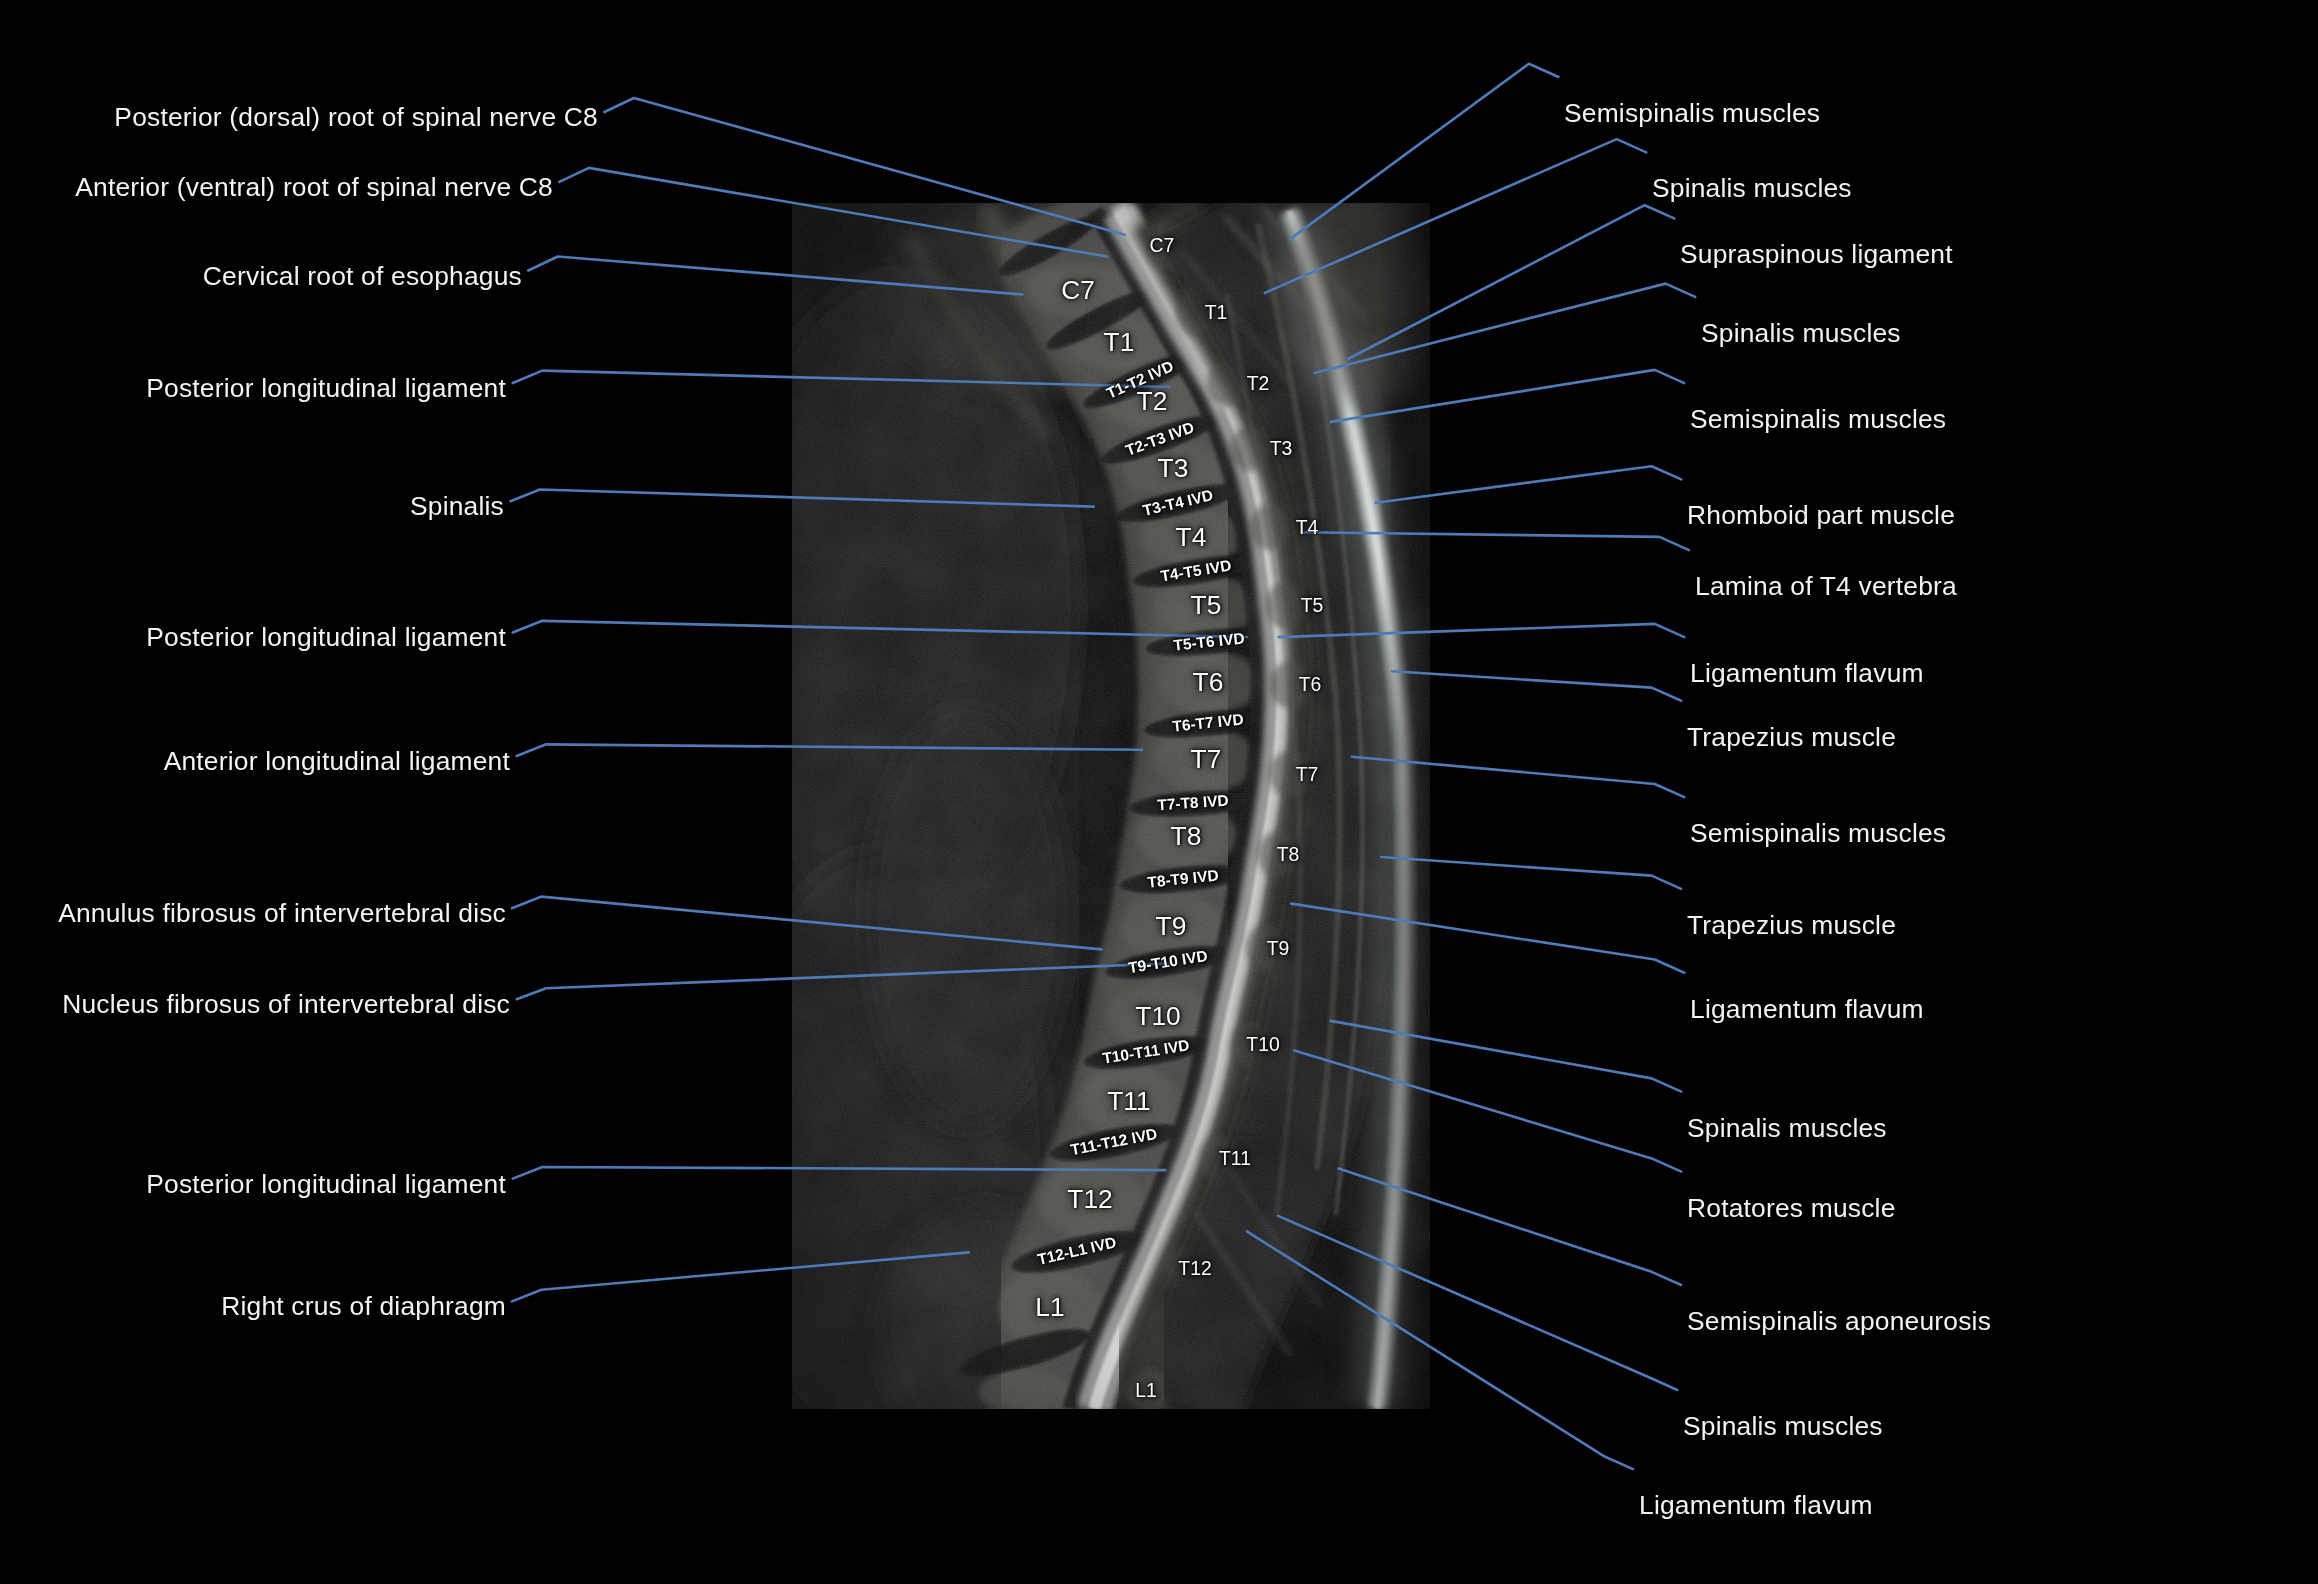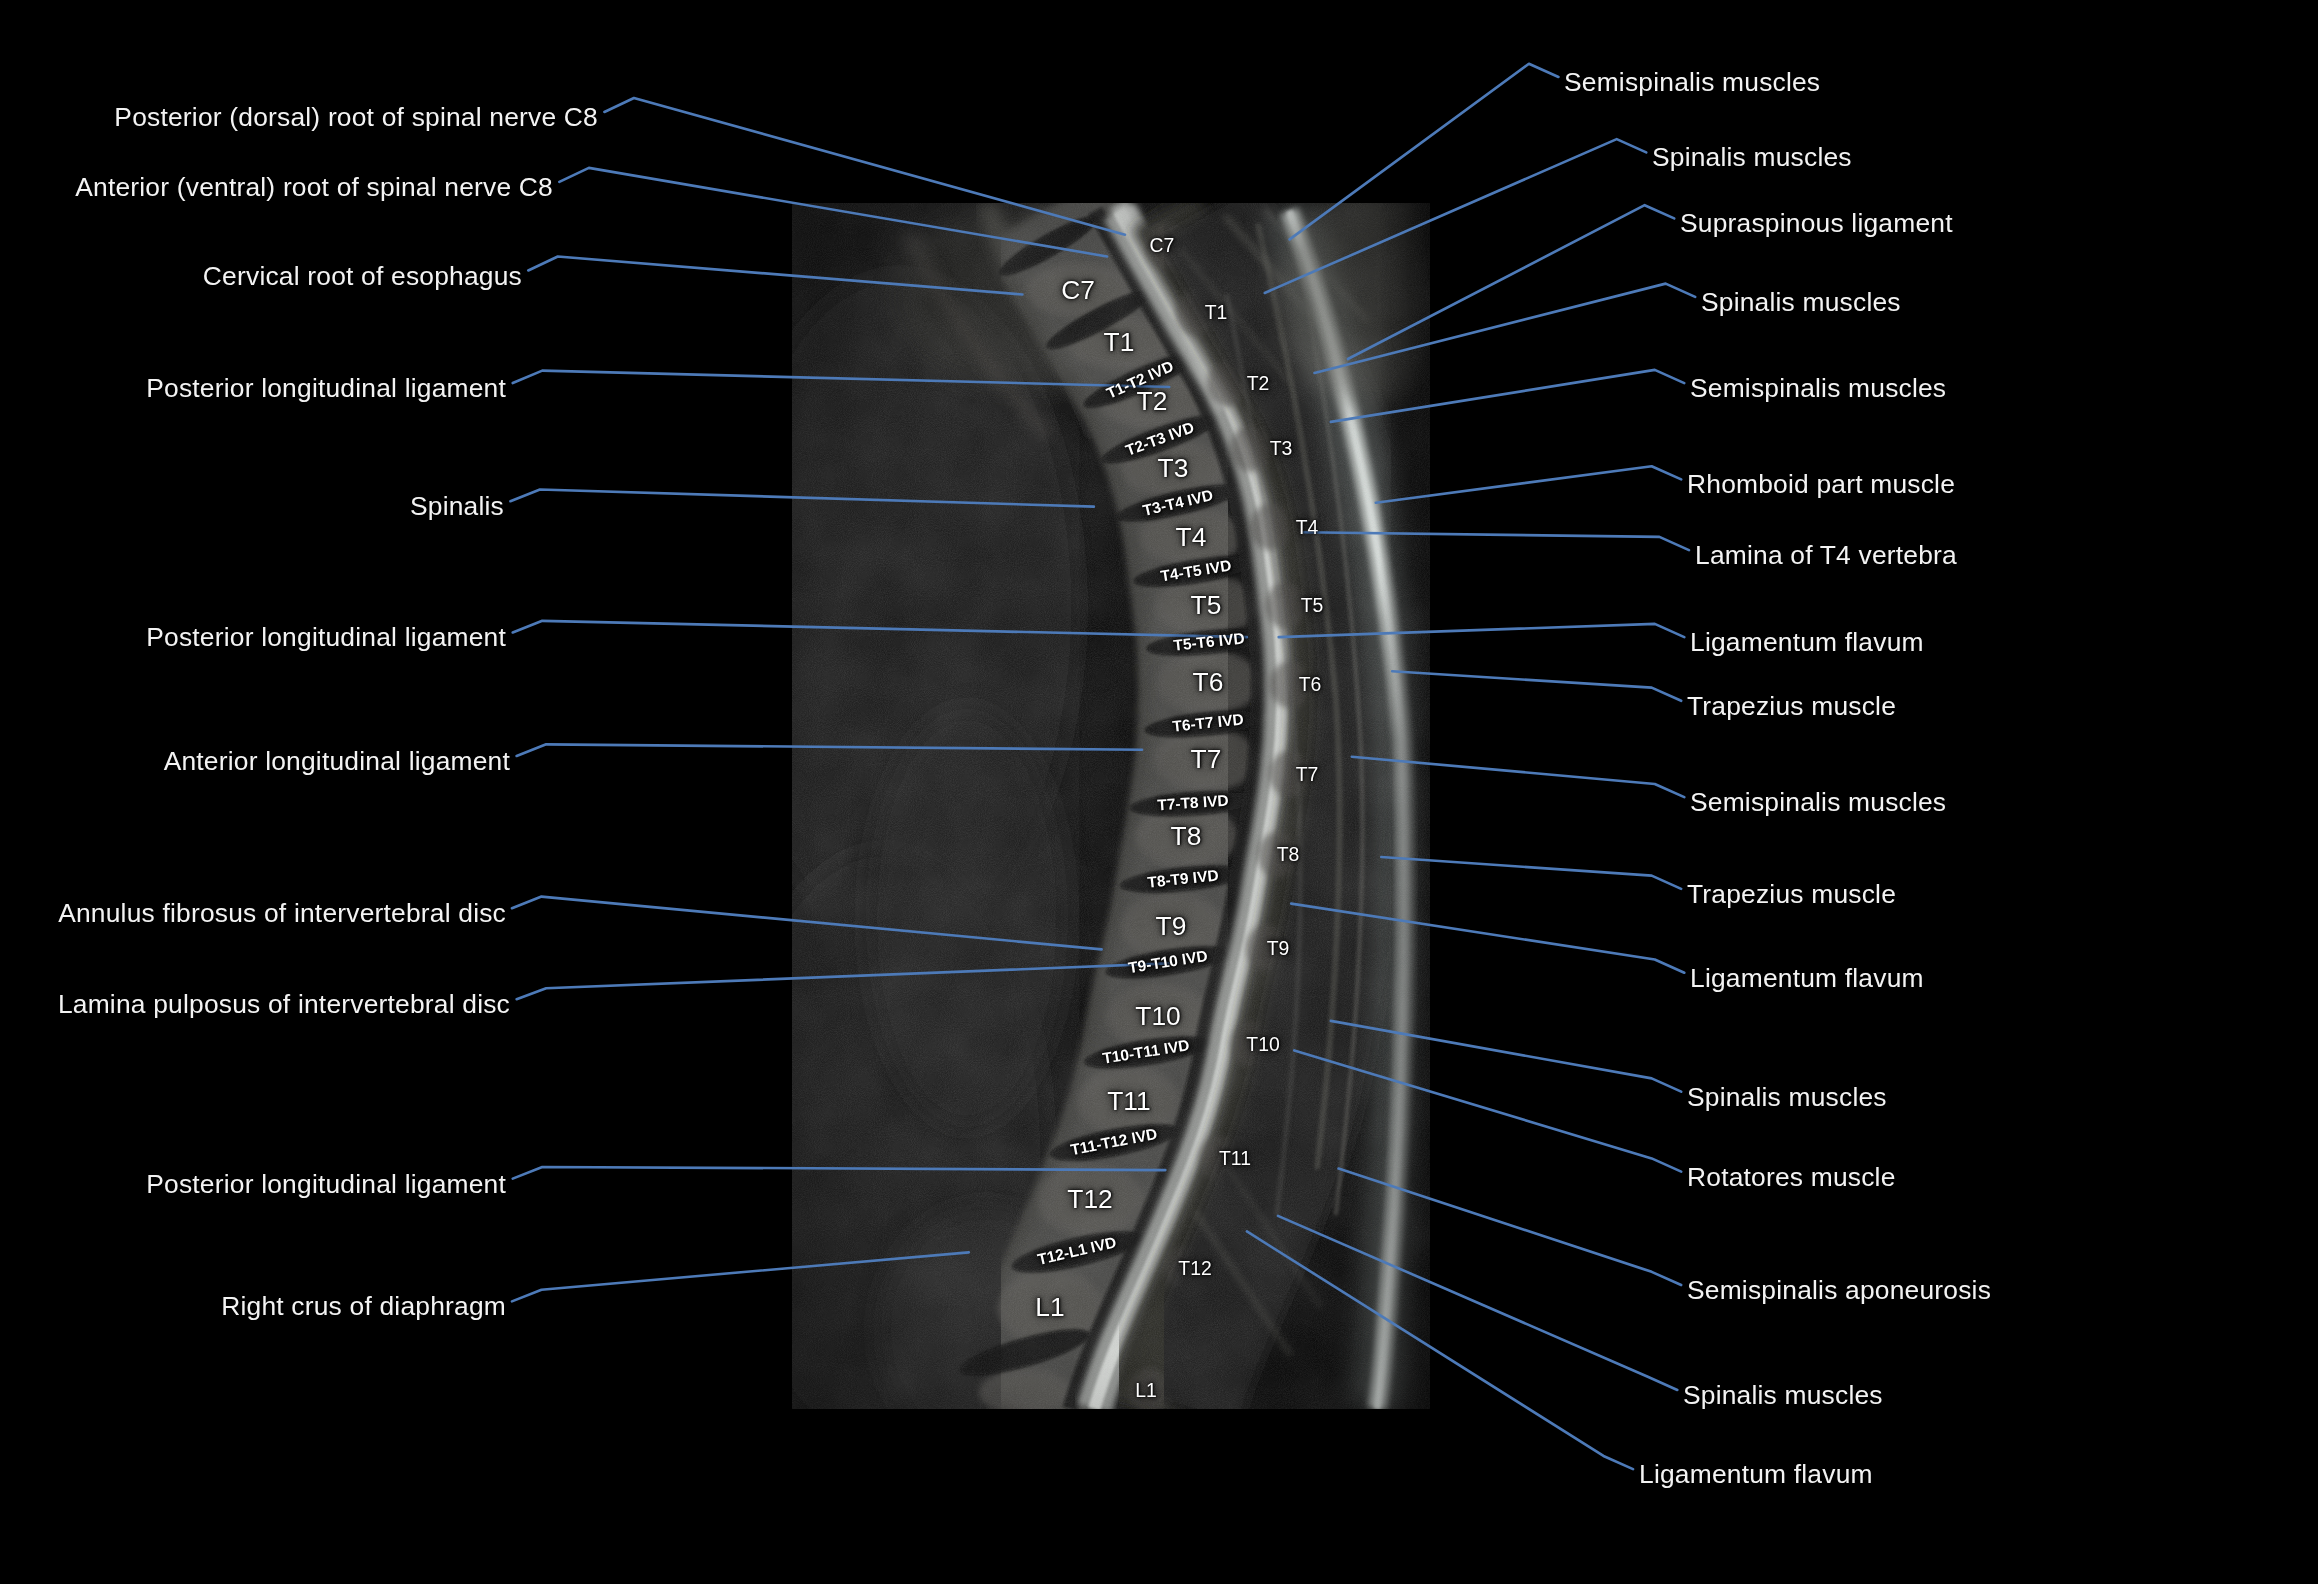--- a/index.html
+++ b/index.html
@@ -8,21 +8,21 @@
     font-family:"Liberation Sans", sans-serif;
   }
   #mri-svg{position:absolute;left:792px;top:203px;width:638px;height:1206px;}
   #lines-svg{position:absolute;left:0;top:0;width:2319px;height:1585px;pointer-events:none;}
   .leader{fill:none;stroke:#4d7ab8;stroke-width:3.4;stroke-linejoin:round;stroke-linecap:round;}
   .ann{
     position:absolute;top:var(--y);white-space:nowrap;color:#f3f3f3;
     font-size:26.4px;letter-spacing:0.2px;transform:translateY(-52%);
   }
   .ann.left{right:calc(2319px - var(--x));text-align:right;}
-  .ann.right{left:var(--x);}
+  .ann.right{left:var(--x);margin-top:31px;}
   .vlabel,.plabel,.dlabel{
     position:absolute;left:var(--x);top:var(--y);color:#fff;white-space:nowrap;
     text-shadow:0 0 4.7px #000,0 0 9.3px #000,0.8px 0.8px 2.3px #000;
   }
   .vlabel{font-size:26.4px;font-weight:500;transform:translate(-50%,-50%);}
   .plabel{font-size:19.4px;font-weight:400;transform:translate(-50%,-50%);}
   .dlabel{font-size:15.5px;font-weight:600;transform:translate(-50%,-50%) rotate(var(--rot,0deg));}
 </style>
 </head>
 <body>
@@ -197,21 +197,21 @@
   <div>
 
   <div class="ann left" style="--x: 598px; --y: 118px;">Posterior (dorsal) root of spinal nerve C8</div>
       <div class="ann left" style="--x: 553px; --y: 188px;">Anterior (ventral) root of spinal nerve C8</div>
       <div class="ann left" style="--x: 522px; --y: 277px;">Cervical root of esophagus</div>
       <div class="ann left" style="--x: 506px; --y: 389px;">Posterior longitudinal ligament</div>
       <div class="ann left" style="--x: 504px; --y: 507px;">Spinalis</div>
       <div class="ann left" style="--x: 506px; --y: 638px;">Posterior longitudinal ligament</div>
       <div class="ann left" style="--x: 510px; --y: 762px;">Anterior longitudinal ligament</div>
       <div class="ann left" style="--x: 506px; --y: 914px;">Annulus fibrosus of intervertebral disc</div>
-      <div class="ann left" style="--x: 510px; --y: 1005px;">Lamina pulposus of intervertebral disc</div>
+      <div class="ann left" style="--x: 510px; --y: 1005px;">Nucleus fibrosus of intervertebral disc</div>
       <div class="ann left" style="--x: 506px; --y: 1185px;">Posterior longitudinal ligament</div>
       <div class="ann left" style="--x: 506px; --y: 1307px;">Right crus of diaphragm</div>
     </div>
 
   <div>
 
   <div class="ann right" style="--x: 1564px; --y: 83px;">Semispinalis muscles</div>
       <div class="ann right" style="--x: 1652px; --y: 158px;">Spinalis muscles</div>
       <div class="ann right" style="--x: 1680px; --y: 224px;">Supraspinous ligament</div>
       <div class="ann right" style="--x: 1701px; --y: 303px;">Spinalis muscles</div>

